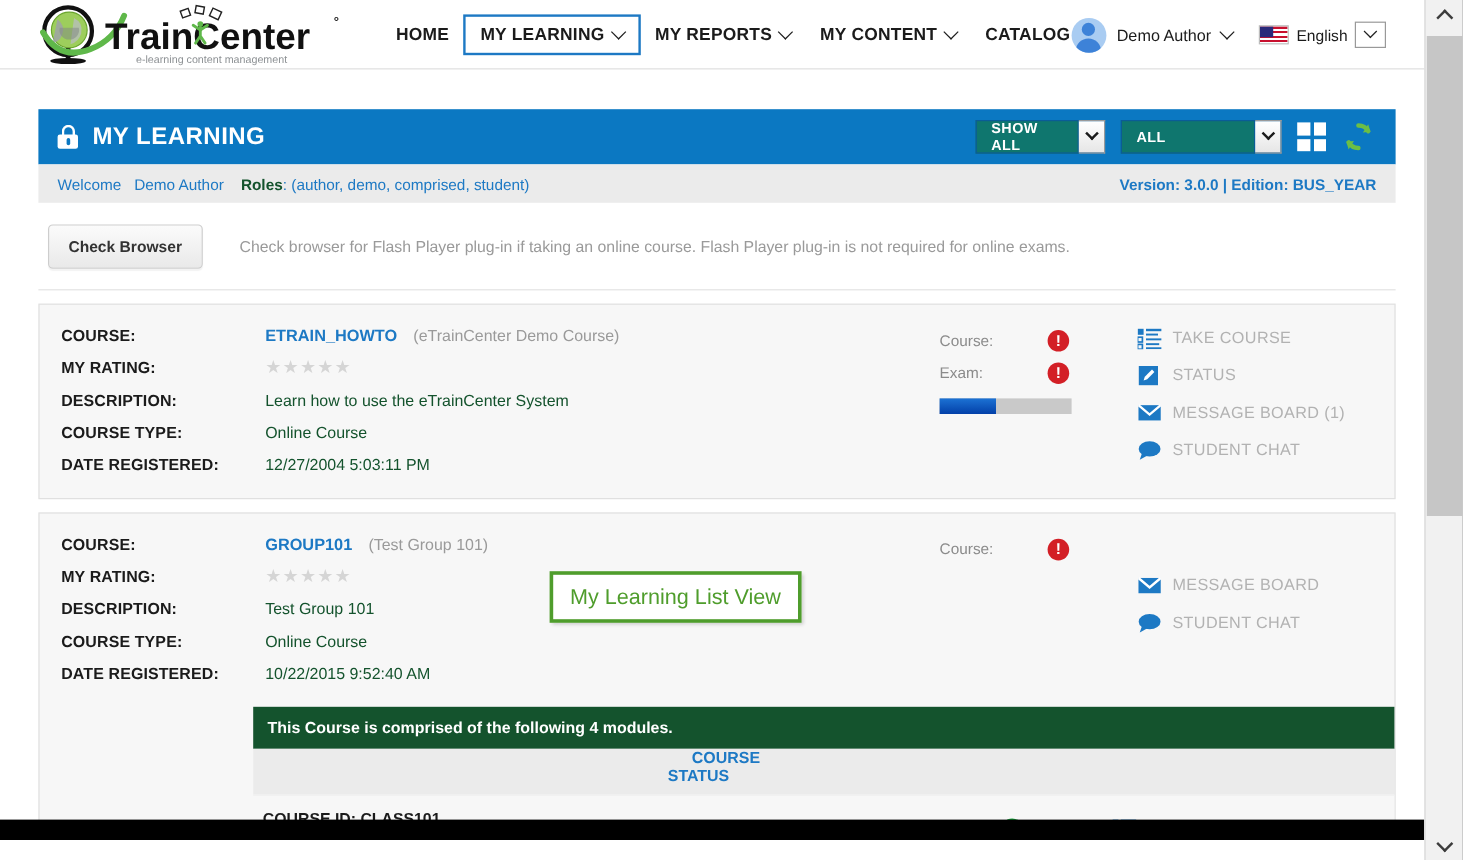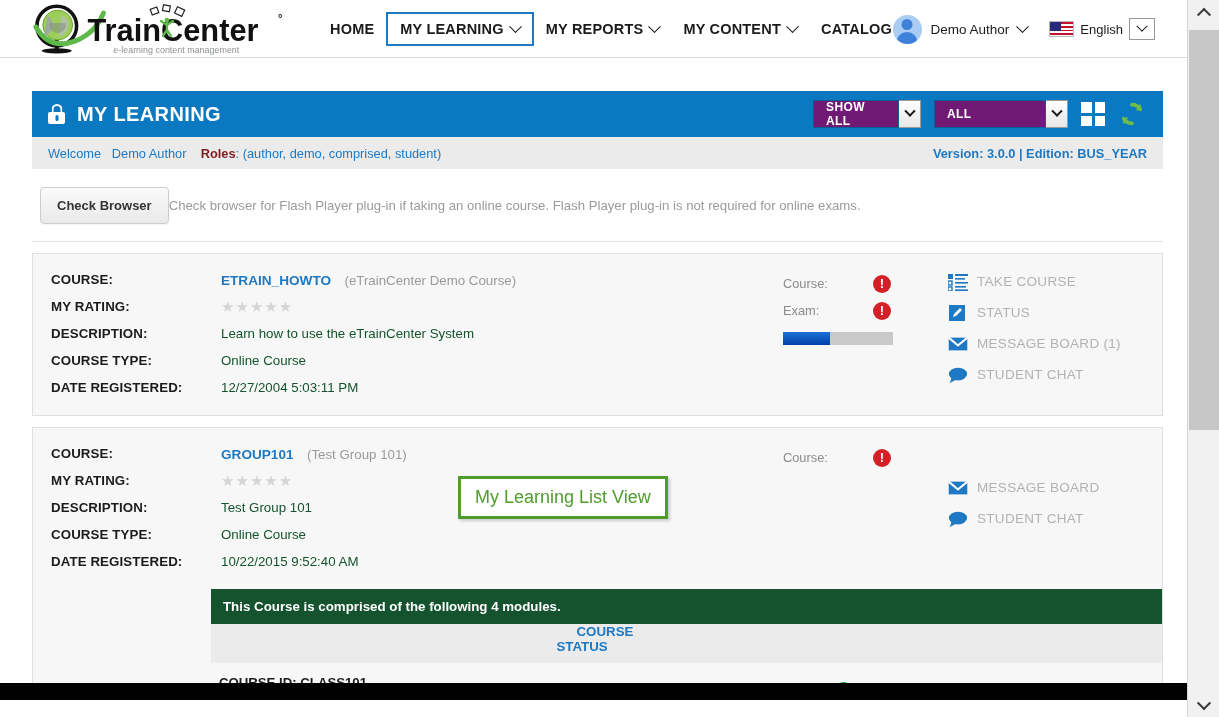--- a/index.html
+++ b/index.html
@@ -135,21 +135,21 @@
     content:""; position:absolute; left:50%; top:3px; transform:translateX(-50%);
     width:3px; height:6px; background:#0b78c2; border-radius:2px;
   }
   .mlheader-title {
     color:#fff; font-size:20px; font-weight:600; letter-spacing:.4px;
   }
   .mlheader-right { display:flex; align-items:center; gap:13px; }
 
   .selwrap { display:flex; height:28px; cursor:pointer; }
   .selwrap .selval {
-    background:#701a75; color:#fff; font-size:12px; font-weight:700;
+    background:#0f766e; color:#fff; font-size:12px; font-weight:700;
     letter-spacing:.4px;
     display:flex; align-items:center; padding: 0 12px;
     border:1px solid #0a5c97;
   }
   .selwrap.w1 .selval { width: 86px; }
   .selwrap.w2 .selval { width: 112px; }
   .selwrap .selarrow {
     width:22px; background: linear-gradient(#ffffff,#e6e6e6);
     border:1px solid #9a9a9a; border-left:none;
     display:flex; align-items:center; justify-content:center;
@@ -168,38 +168,38 @@
   .refresh-icon { width:28px; height:28px; cursor:pointer; }
 
   
   .welcome {
     background:#ebebeb; height:32px;
     display:flex; align-items:center; justify-content:space-between;
     padding: 0 16px;
     font-size:12.8px;
   }
   .welcome .left { color:#1d79c4; }
-  .welcome .left b { color:#7f1d1d; font-weight:700; }
+  .welcome .left b { color:#14532d; font-weight:700; }
   .welcome .right { color:#1d79c4; font-weight:600; }
 
   
   .browserrow {
     display:flex; align-items:center; gap:0;
     padding: 18px 0 17px 8px;
     border-bottom:1px solid #e3e3e3;
   }
   .checkbtn {
     background: linear-gradient(#fbfbfb,#e9e9e9);
     border:1px solid #cdcdcd; border-radius:4px;
     font-size:13px; font-weight:700; color:#333;
     padding: 10px 16px; cursor:pointer;
     box-shadow: 0 1px 1px rgba(0,0,0,.05);
   }
   .browsertext {
-    font-size:13.2px; color:#9a9a9a;
+    margin-left: 31px; font-size:13.2px; color:#9a9a9a;
   }
 
   
   .card {
     border:1px solid #e0e0e0; background:#f7f7f7;
     margin-top: 11px;
     display:flex; position:relative;
   }
   .card-left { width: 750px; padding: 12px 0 14px 18px; }
   .row { display:flex; align-items:center; min-height:27px; }

